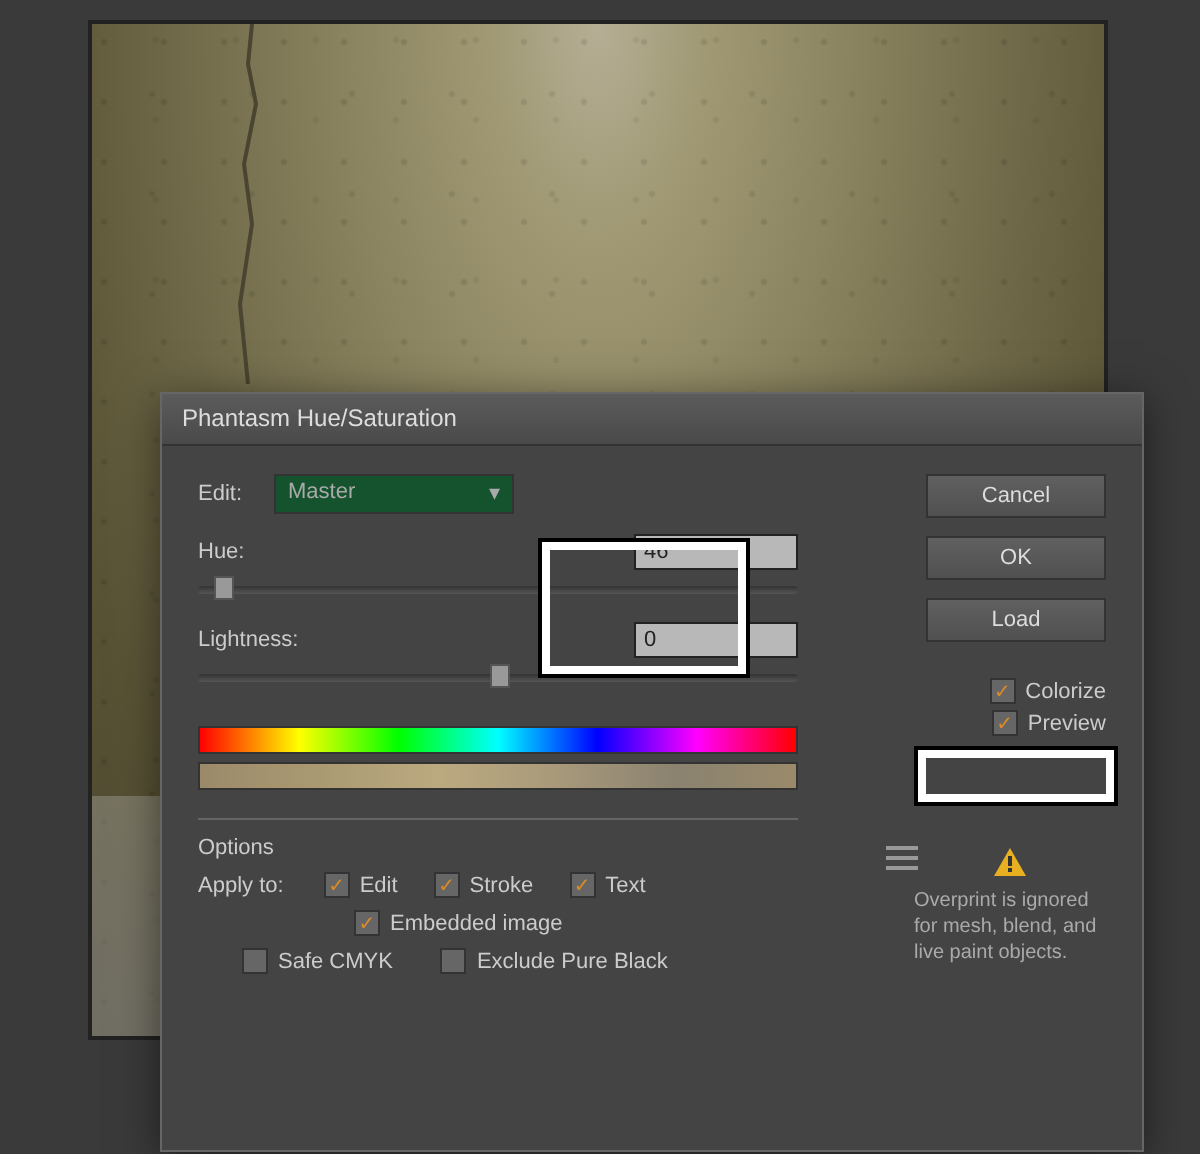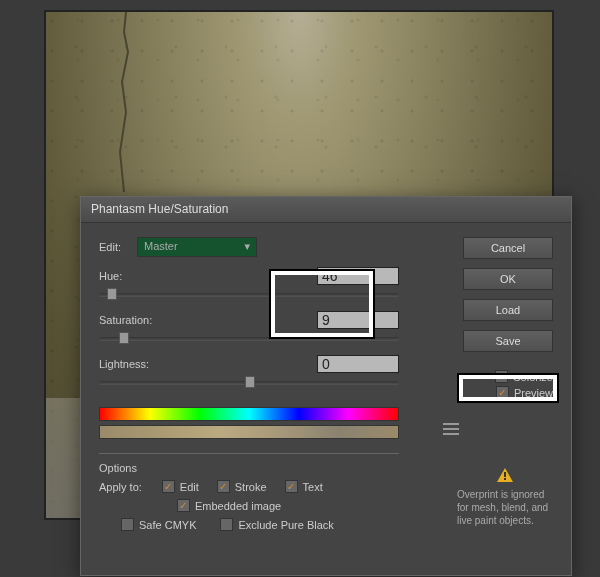--- a/index.html
+++ b/index.html
@@ -100,21 +100,21 @@
     margin-bottom: 2px;
   }
   .slider-lbl span:first-child { width: 90px; }
   .numfield {
     width: 82px;
     height: 18px;
     background: #b8b8b8;
     border: 1px solid #222;
     color: #222;
     padding: 1px 4px;
-    font-size: 14px;
+    font-size: 11px;
   }
   .slider-track {
     height: 14px;
     position: relative;
     margin-top: 2px;
   }
   .slider-track::before {
     content: '';
     position: absolute;
     top: 6px;
@@ -267,29 +267,20 @@
       <div class="slider-row">
         <div class="slider-lbl">
           <span>Hue:</span>
           <input class="numfield" value="46" style="">
         </div>
         <div class="slider-track">
           <div class="thumb" style="left:8px"></div>
         </div>
       </div>
 
-      <div class="slider-row">
-        <div class="slider-lbl">
-          <span>Saturation:</span>
-          <input class="numfield" value="9" style="">
-        </div>
-        <div class="slider-track">
-          <div class="thumb" style="left:20px"></div>
-        </div>
-      </div>
 
       <div class="slider-row">
         <div class="slider-lbl">
           <span>Lightness:</span>
           <input class="numfield" value="0" style="">
         </div>
         <div class="slider-track">
           <div class="thumb" style="left:146px"></div>
         </div>
       </div>
@@ -320,21 +311,20 @@
           <span class="chk"></span>
           <span>Exclude Pure Black</span>
         </div>
       </div>
     </div>
 
     <div class="buttons-right">
       <div class="btn">Cancel</div>
       <div class="btn">OK</div>
       <div class="btn">Load</div>
-      <div class="btn">Save</div>
       <div style="height:6px"></div>
       <div class="chk-row">
         <span class="chk">✓</span>
         <span>Colorize</span>
       </div>
       <div class="chk-row">
         <span class="chk">✓</span>
         <span>Preview</span>
       </div>
     </div>

